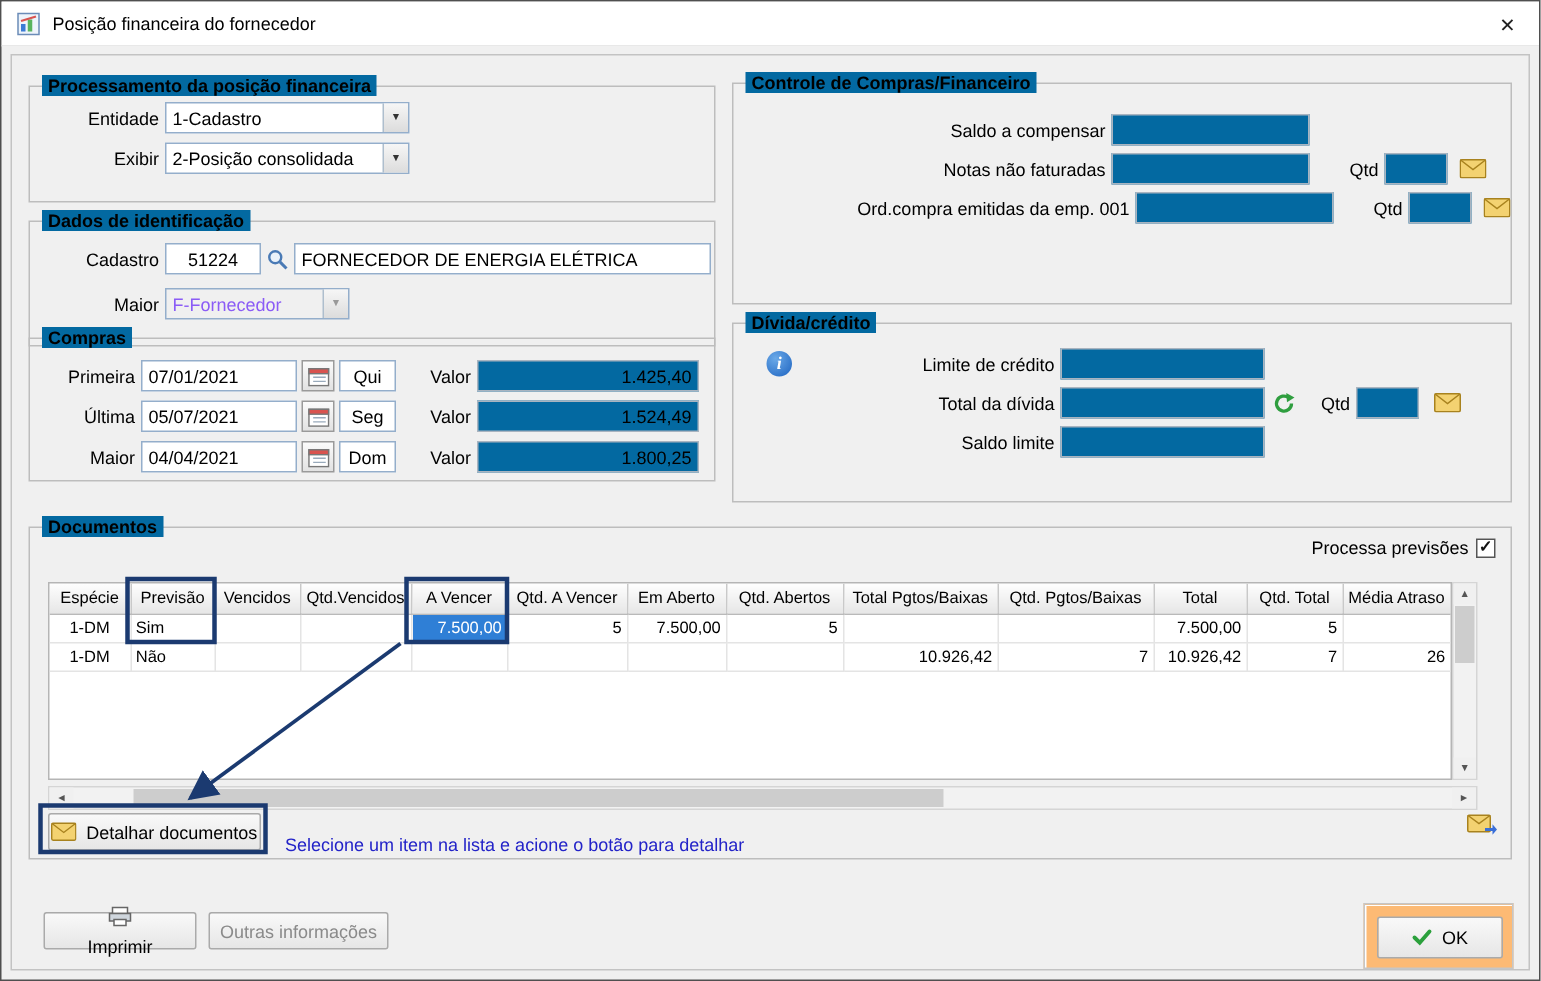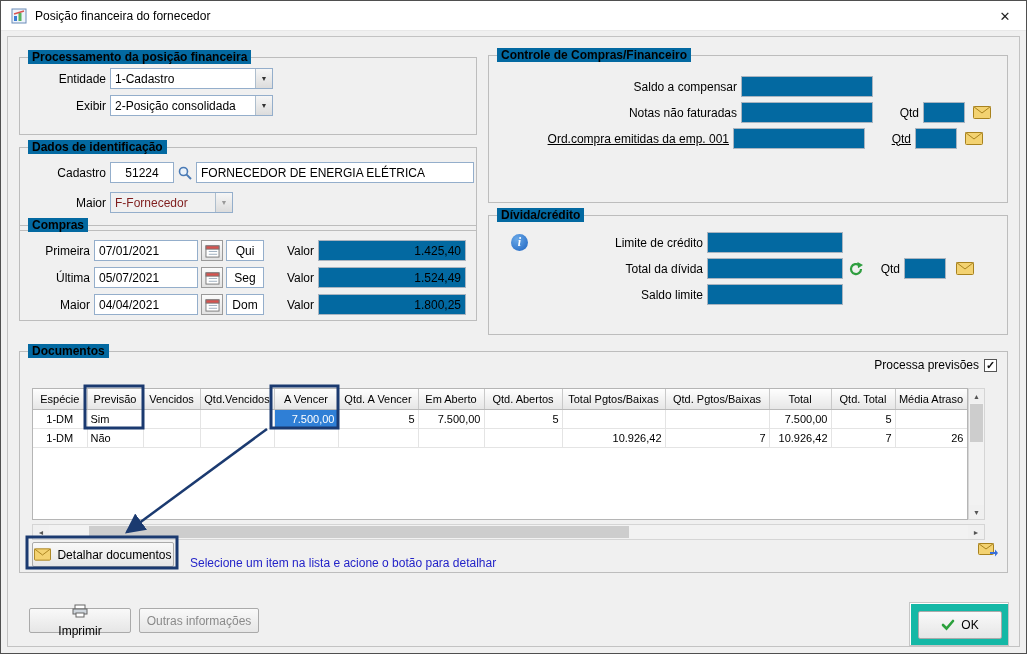--- a/index.html
+++ b/index.html
@@ -21,21 +21,21 @@
   .lbl{font-size:12px;text-align:right;white-space:nowrap;}
   .field{background:#fff;border:1px solid #94aecb;height:21px;font-size:12px;display:flex;align-items:center;padding:0 4px;white-space:nowrap;overflow:hidden;}
   .field.ro{background:#0369a1;border-color:#a9b4c0;}
   .field.r{justify-content:flex-end;}
   .field.c{justify-content:center;}
 
   .combo{display:flex;height:21px;border:1px solid #94aecb;background:#fff;align-items:stretch;}
   .combo-text{flex:1;display:flex;align-items:center;padding:0 4px;font-size:12px;white-space:nowrap;overflow:hidden;}
   .combo-btn{width:17px;background:linear-gradient(#f6f6f6,#dcdcdc);border-left:1px solid #aebecd;display:flex;align-items:center;justify-content:center;font-size:7px;color:#333;}
   .combo.disabled{background:#f0f0f0;}
-  .combo.disabled .combo-text{color:#7f1d1d;}
+  .combo.disabled .combo-text{color:#8b5cf6;}
   .combo.disabled .combo-btn{color:#999;}
 
   .icon-btn{width:22px;height:21px;border:1px solid #9a9a9a;background:linear-gradient(#fbfbfb,#e2e2e2);display:flex;align-items:center;justify-content:center;}
 
   .info-icon{width:17px;height:17px;border-radius:50%;background:radial-gradient(circle at 35% 30%,#6aa9e8,#1d63c0);color:#fff;display:flex;align-items:center;justify-content:center;font-family:"Liberation Serif",serif;font-style:italic;font-weight:bold;font-size:12px;}
 
   
   .table-wrap{position:absolute;left:12px;top:36px;width:936px;height:132px;background:#fff;border:1px solid #b5b5b5;overflow:hidden;}
   table.doc{border-collapse:collapse;table-layout:fixed;width:934px;font-size:11px;}
   table.doc th{height:20px;background:linear-gradient(#fefefe,#e6e6e6);border-right:1px solid #c9c9c9;border-bottom:1px solid #b9b9b9;font-weight:normal;text-align:center;padding:0 2px;white-space:nowrap;overflow:hidden;}
@@ -51,21 +51,21 @@
   .hscroll .sb-btn{width:16px;height:100%;}
   .htrack{flex:1;position:relative;}
   .hthumb{position:absolute;left:40px;top:1px;bottom:1px;width:540px;background:#cdcdcd;}
 
   .btn{display:flex;align-items:center;justify-content:center;gap:6px;border:1px solid #aaaaaa;background:linear-gradient(#f9f9f9,#e6e6e6);font-size:12px;border-radius:2px;cursor:pointer;white-space:nowrap;}
   .btn.disabled{color:#8a8a8a;cursor:default;}
   .hint{position:absolute;font-size:12px;color:var(--hint,#2323c8);white-space:nowrap;}
 
   .checkbox{width:13px;height:13px;background:#fff;border:1px solid #555;display:flex;align-items:center;justify-content:center;font-size:11px;font-weight:bold;color:#111;line-height:1;}
 
-  .ok-panel{position:absolute;left:908px;top:601px;width:100px;height:44px;border:1px solid #c6c6c6;background:#14b8a6;box-shadow:inset 1px 1px 0 #fff;padding-left:27px;}
+  .ok-panel{position:absolute;left:908px;top:601px;width:100px;height:44px;border:1px solid #c6c6c6;background:#fdba74;box-shadow:inset 1px 1px 0 #fff;padding-left:27px;}
 
   .overlay{position:absolute;left:0;top:0;pointer-events:none;z-index:50;}
   .ann{fill:none;stroke:var(--annotation,#1b3a70);stroke-width:3px;}
   .ann-line{fill:none;stroke:var(--annotation,#1b3a70);stroke-width:2.5px;}
   .ann-fill{fill:var(--annotation,#1b3a70);}
 </style>
 </head>
 <body>
 
 <div class="window">
@@ -213,21 +213,21 @@
       <span class="lbl" style="width:24px;margin-left:22px;">Qtd</span>
       <div class="field ro" style="width:42px;margin-left:4px;"></div>
       <span style="margin-left:8px;display:flex;">
         <svg width="18" height="13" viewBox="0 0 18 13">
             <rect x="0.5" y="0.5" width="17" height="12" rx="1" fill="#f3d271" stroke="#a8821e"></rect>
             <path d="M0.5 0.5 L9 7 L17.5 0.5" fill="none" stroke="#a8821e"></path>
           </svg>
       </span>
     </div>
 
-    <div class="row" style="left:0;top:72px;text-decoration:underline;">
+    <div class="row" style="left:24px;top:72px;">
       <span class="lbl" style="width:240px;">Ord.compra emitidas da emp. 001</span>
       <div class="field ro" style="width:132px;margin-left:4px;"></div>
       <span class="lbl" style="width:24px;margin-left:22px;">Qtd</span>
       <div class="field ro" style="width:42px;margin-left:4px;"></div>
       <span style="margin-left:8px;display:flex;">
         <svg width="18" height="13" viewBox="0 0 18 13">
             <rect x="0.5" y="0.5" width="17" height="12" rx="1" fill="#f3d271" stroke="#a8821e"></rect>
             <path d="M0.5 0.5 L9 7 L17.5 0.5" fill="none" stroke="#a8821e"></path>
           </svg>
       </span>

